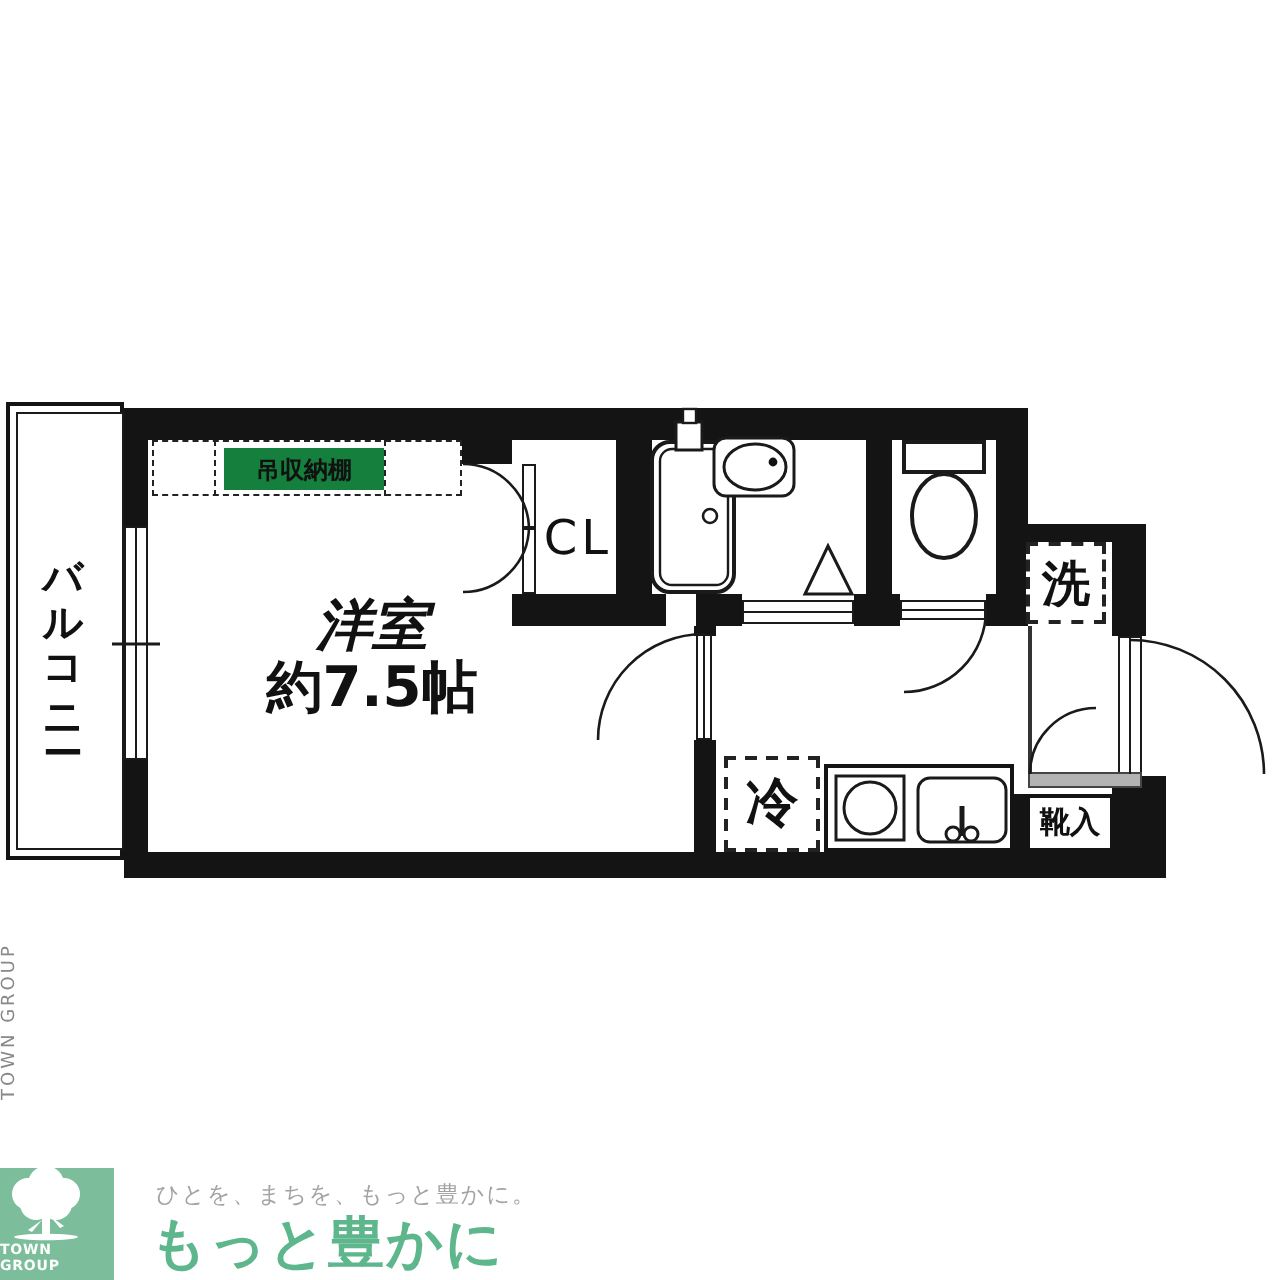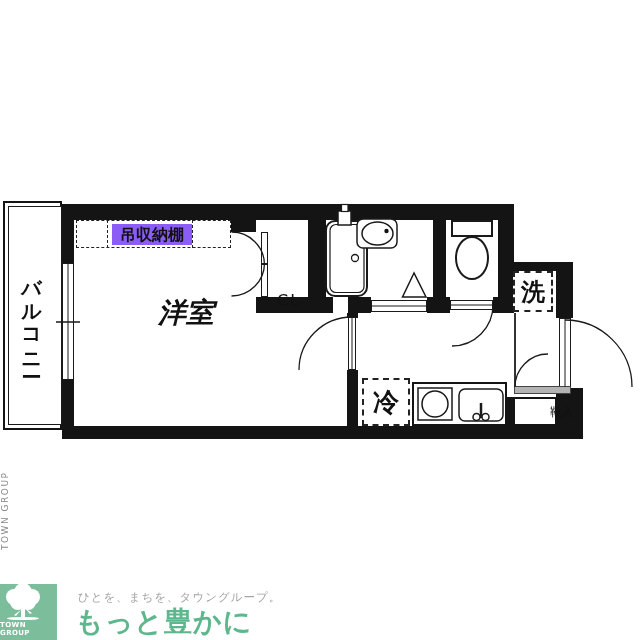--- a/index.html
+++ b/index.html
@@ -112,49 +112,50 @@
       <circle cx="435" cy="404" r="13" stroke-width="1.5"></circle>
       <rect x="459" y="389" width="44" height="32" rx="6" stroke-width="1.5"></rect>
       <path d="M481,403 L481,418" stroke-width="2.5"></path>
       <circle cx="476.5" cy="417" r="3.5" stroke-width="1.5" fill="#fff"></circle>
       <circle cx="485.5" cy="417" r="3.5" stroke-width="1.5" fill="#fff"></circle>
     </g>
   </svg>
 
   <div class="lbl vtext" style="left:22px;top:266px;font-size:20px;font-weight:600;letter-spacing:2px;">バルコニー</div>
 
-  <div class="lbl center" style="left:112px;top:224px;width:80px;height:21px;background:#8b5cf6;font-size:16px;font-weight:600;">吊収納棚</div>
+  <div class="lbl center" style="left:112px;top:224px;width:80px;height:21px;background:#15803d;font-size:12px;font-weight:600;">吊収納棚</div>
 
-  <div class="lbl center" style="left:268px;top:250px;width:42px;height:38px;font-size:16px;font-weight:500;letter-spacing:2px;margin-top:32px;">CL</div>
+  <div class="lbl center" style="left:268px;top:250px;width:42px;height:38px;font-size:24px;font-weight:500;letter-spacing:2px;">CL</div>
 
   <div class="lbl" style="left:96px;top:297px;width:180px;text-align:center;font-weight:600;">
     <div style="font-size:28px;line-height:31px;font-style:italic;">洋室</div>
+    <div style="font-size:28px;line-height:31px;">約7.5帖</div>
   </div>
 
   <div class="lbl center" style="left:513px;top:271px;width:40px;height:41px;font-size:24px;font-weight:600;">洗</div>
 
   <div class="lbl center" style="left:362px;top:378px;width:48px;height:48px;font-size:26px;font-weight:600;">冷</div>
 
-  <div class="lbl center" style="left:540px;top:397px;width:44px;height:29px;font-size:12px;font-weight:400;">靴入</div>
+  <div class="lbl center" style="left:513px;top:397px;width:44px;height:29px;font-size:15px;font-weight:700;">靴入</div>
 
   <div id="side-text">TOWN GROUP</div>
 
   <div id="logo-square">
     <svg width="46" height="38" viewBox="0 0 46 38">
       <g fill="#ffffff">
         <circle cx="14" cy="13" r="8"></circle>
         <circle cx="23" cy="8" r="9"></circle>
         <circle cx="32" cy="13" r="8"></circle>
         <circle cx="18" cy="18" r="8"></circle>
         <circle cx="28" cy="18" r="8"></circle>
         <rect x="21" y="22" width="4" height="11"></rect>
         <path d="M21,26 L14,31 L16,32 Z"></path>
         <path d="M25,24 L32,29 L30,30 Z"></path>
         <ellipse cx="23" cy="34.5" rx="16" ry="1.6"></ellipse>
       </g>
     </svg>
     <div class="logo-caption">TOWN GROUP</div>
   </div>
 
-  <div id="tagline">ひとを、まちを、タウングループ。</div>
+  <div id="tagline">ひとを、まちを、もっと豊かに。</div>
   <div id="company">もっと豊かに</div>
 
 </div>
 
 </body></html>

